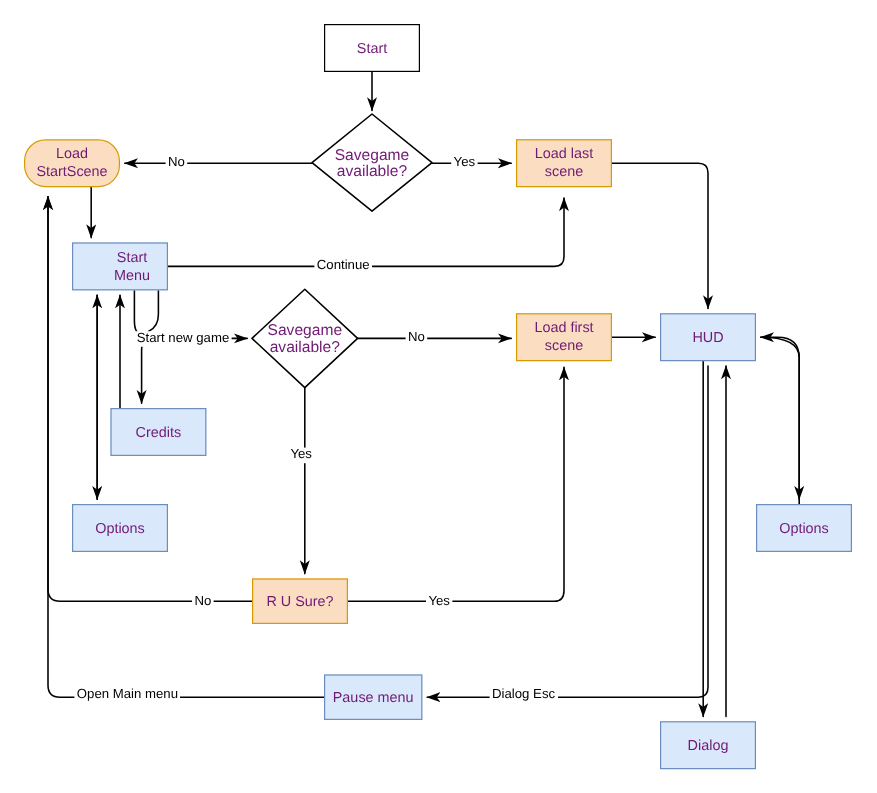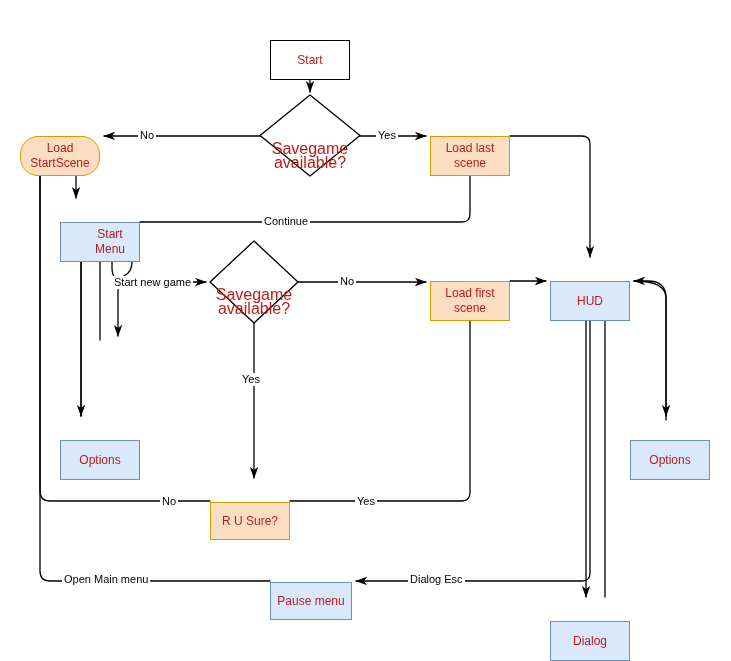--- a/index.html
+++ b/index.html
@@ -28,45 +28,44 @@
   }
   .node {
     position: absolute;
     box-sizing: border-box;
     display: flex;
     align-items: center;
     justify-content: center;
     text-align: center;
     font-size: 12px;
     line-height: 15px;
-    color: #b91c1c;
+    color: #701a75;
     font-family: "Liberation Sans", sans-serif;
     white-space: pre-line;
-    margin-top: 20px;
   }
   .node.proc-blue {
     background: #dae8fc;
     border: 1px solid #6c8ebf;
   }
   .node.proc-orange {
     background: #fbdec2;
     border: 1px solid #d79b00;
   }
   .node.proc-white {
     background: #ffffff;
     border: 1px solid #000000;
   }
   .node.decision {
     background: transparent;
     border: none;
   }
   .decision .dia-label {
     position: relative;
     z-index: 2;
-    font-size: 16px;
+    font-size: 13px;
     line-height: 14px;
   }
   .edge-label {
     position: absolute;
     font-size: 11px;
     line-height: 13px;
     color: #000000;
     background: #ffffff;
     padding: 0 2px;
     white-space: nowrap;
@@ -181,20 +180,23 @@
 
   <div class="node proc-orange" style="left:430px; top:261px; width:80px; height:40px;">
     <span>Load first
 scene</span>
   </div>
 
   <div class="node proc-blue" style="left:550px; top:261px; width:80px; height:40px;">
     <span>HUD</span>
   </div>
 
+  <div class="node proc-blue" style="left:92px; top:340px; width:80px; height:40px;">
+    <span>Credits</span>
+  </div>
 
   <div class="node proc-blue" style="left:60px; top:420px; width:80px; height:40px;">
     <span>Options</span>
   </div>
 
   <div class="node proc-blue" style="left:630px; top:420px; width:80px; height:40px;">
     <span>Options</span>
   </div>
 
   <div class="node proc-orange" style="left:210px; top:482px; width:80px; height:38px;">

